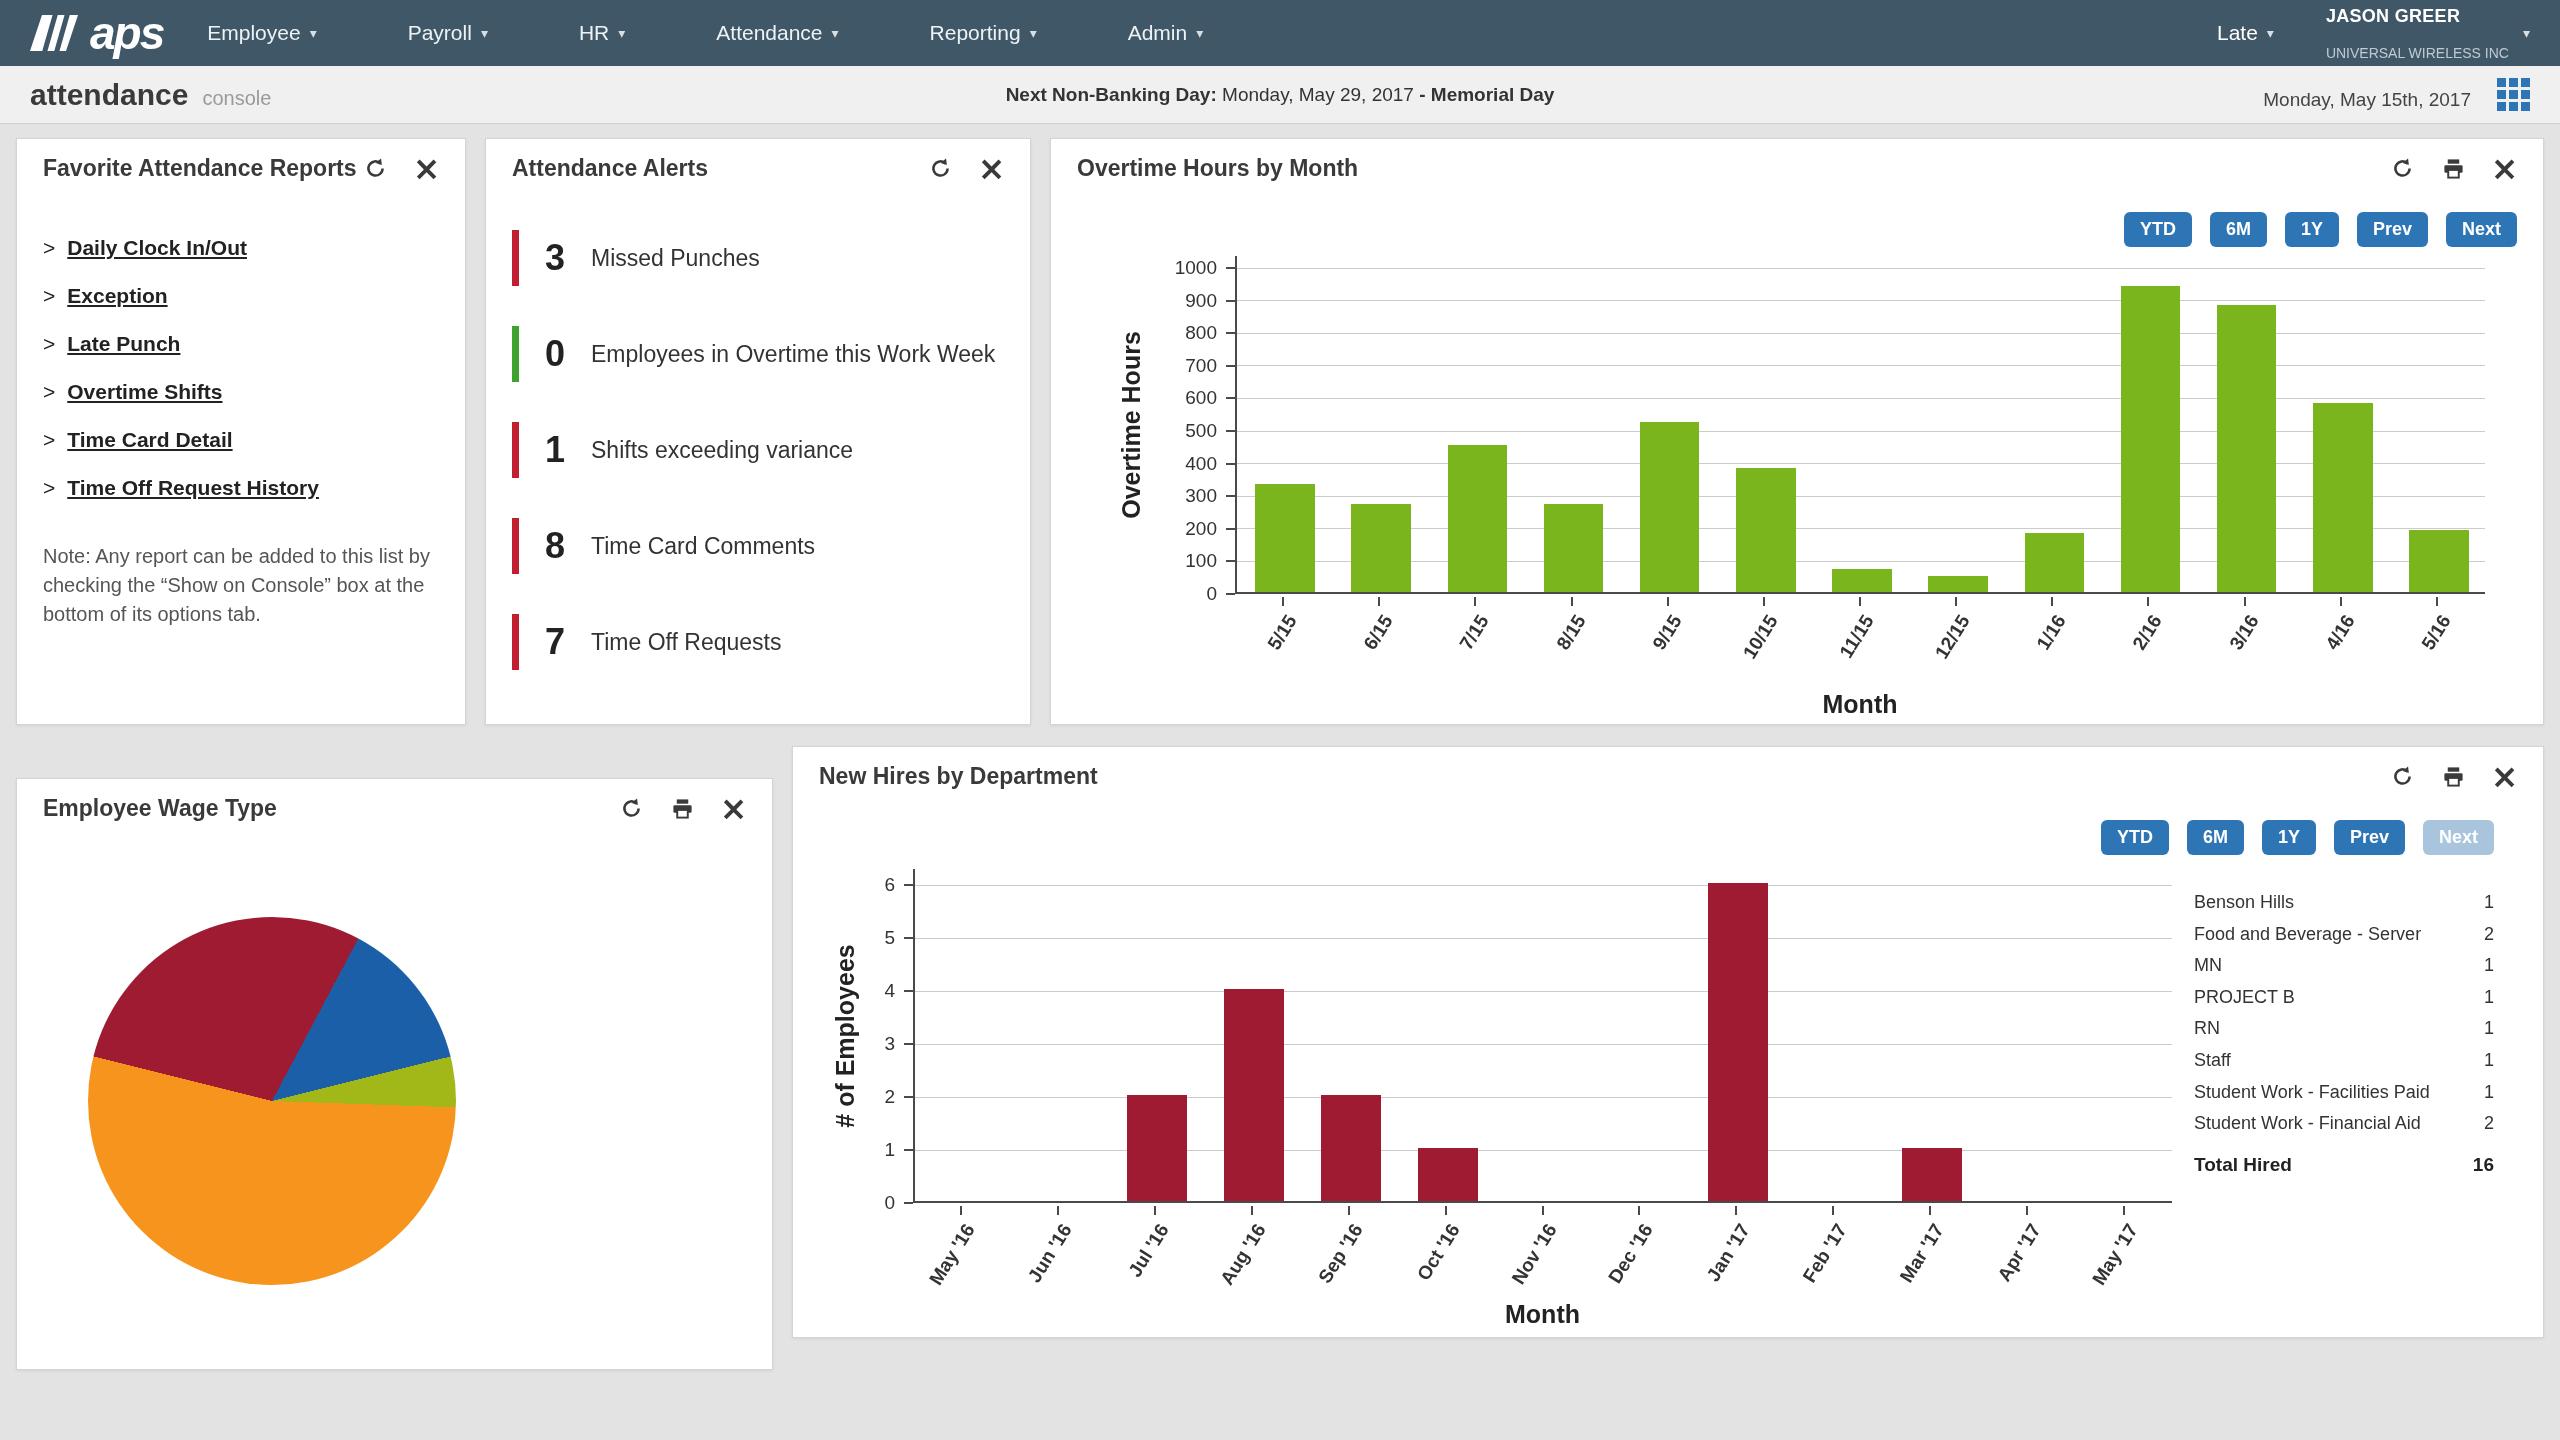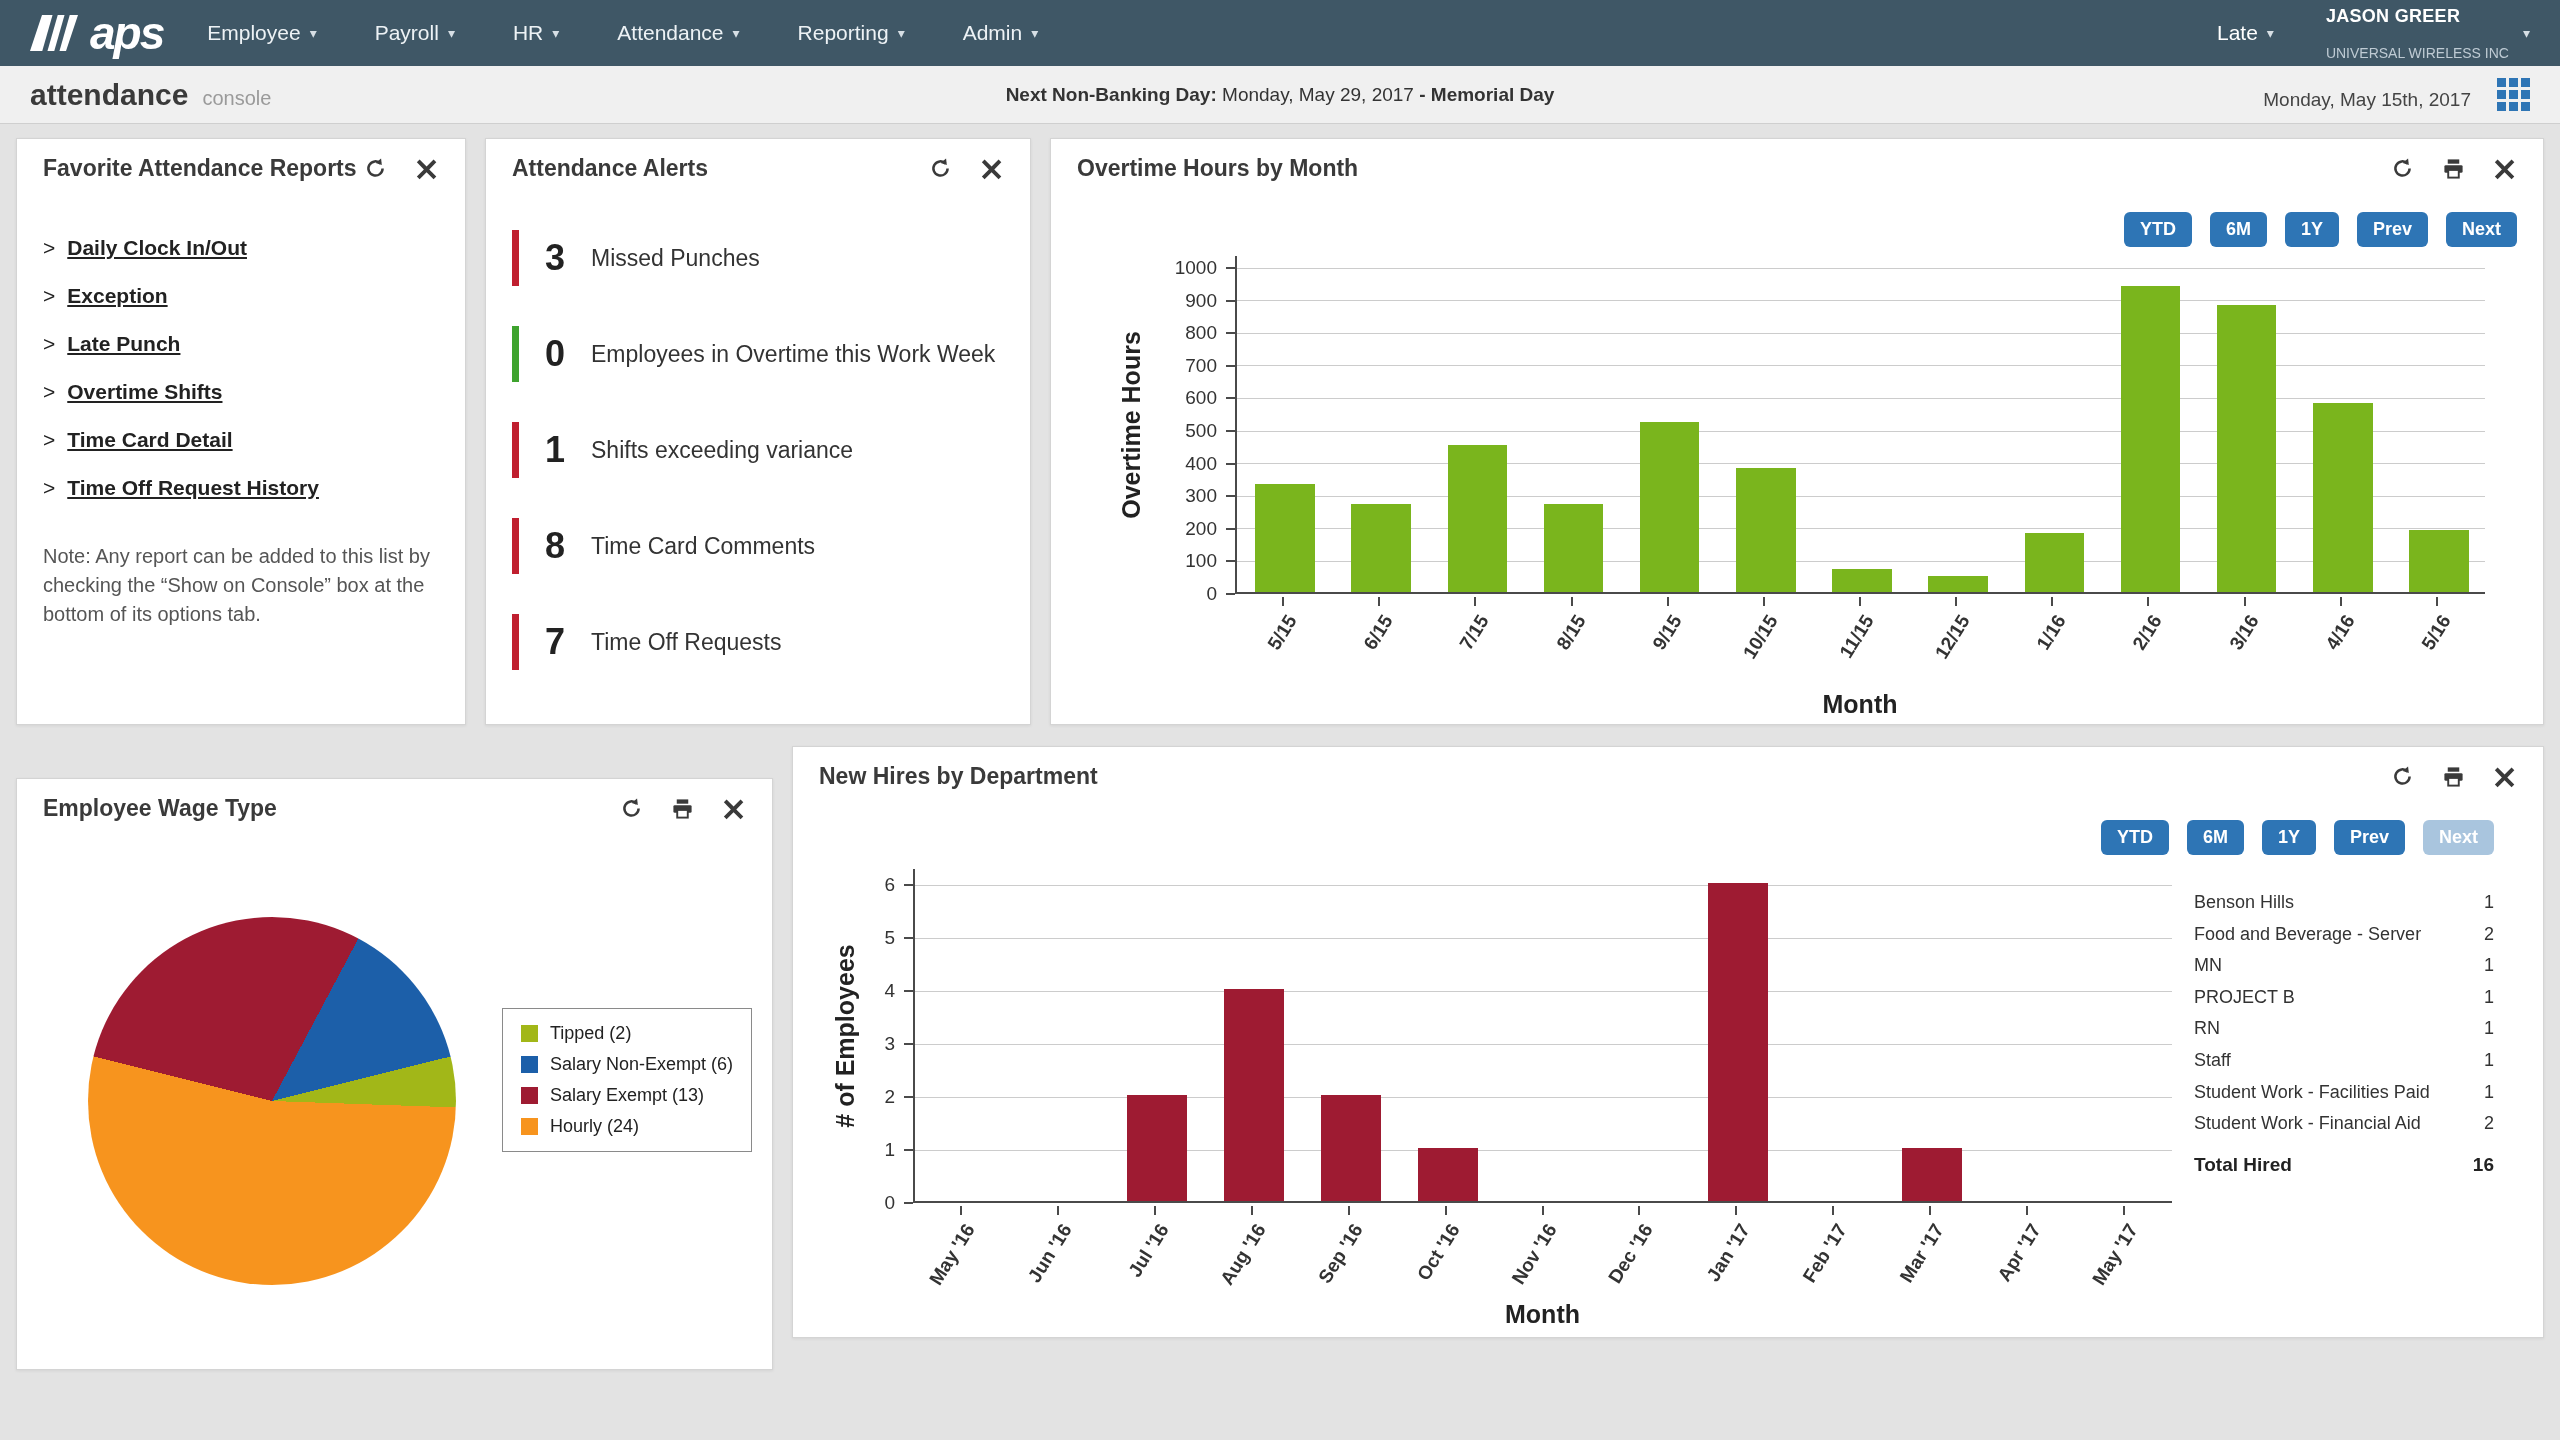--- a/index.html
+++ b/index.html
@@ -7,21 +7,21 @@
   body {
     width:2560px; height:1440px; overflow:hidden;
     background:#E3E3E3; color:#333;
     font-family:"Liberation Sans","DejaVu Sans",sans-serif;
   }
 
   
   .topnav { height:66px; background:#3F5766; display:flex; align-items:center; padding:0 30px; }
   .logo { display:flex; align-items:center; gap:12px; margin-right:44px; cursor:pointer; }
   .logo-text { color:#fff; font-size:46px; font-weight:bold; font-style:italic; letter-spacing:-2px; line-height:1; }
-  .menu { display:flex; gap:58px;text-align:center; }
+  .menu { display:flex; gap:91px;text-align:center; }
   .menu-item { color:#EDF2F5; font-size:21px; display:flex; align-items:center; gap:9px; cursor:pointer; white-space:nowrap; }
   .caret { font-size:14px; font-family:"DejaVu Sans",sans-serif; color:#D7DFE5; }
   .nav-right { margin-left:auto; display:flex; align-items:center; gap:52px; }
   .help { color:#fff; font-size:21px; display:flex; align-items:center; gap:9px; cursor:pointer; }
   .user { display:flex; align-items:center; gap:14px; color:#fff; cursor:pointer; }
   .user-name { font-size:18px; font-weight:bold; letter-spacing:.3px; }
   .user-company { font-size:14px; color:#BFCBD4; margin-top:18px; }
 
   
   .subheader { height:58px; background:#F0F0F0; border-bottom:1px solid #CFCFCF; display:flex; align-items:center; padding:0 30px; position:relative; }
@@ -422,38 +422,20 @@
                 <rect x="6.5" y="13.5" width="11" height="8" fill="#fff" stroke="#3a3a3a" stroke-width="2"></rect>
               </svg>
           </button>
           <button class="icon-btn">
               <span class="close-x">×</span>
             </button>
         </div>
       </div>
       <div class="panel-body">
         <div class="pie" id="wage-pie" style="background: conic-gradient(from 92deg, rgb(247, 148, 30) 0deg, rgb(247, 148, 30) 192deg, rgb(158, 27, 50) 192deg, rgb(158, 27, 50) 296deg, rgb(28, 95, 169) 296deg, rgb(28, 95, 169) 344deg, rgb(162, 183, 24) 344deg, rgb(162, 183, 24) 360deg);"></div>
-        <div class="legend" id="wage-legend">
-            <div class="legend-row">
-              <span class="legend-swatch" style="background: rgb(162, 183, 24);"></span>
-              <span class="legend-label">Tipped (2)</span>
-            </div>
-            <div class="legend-row">
-              <span class="legend-swatch" style="background: rgb(28, 95, 169);"></span>
-              <span class="legend-label">Salary Non-Exempt (6)</span>
-            </div>
-            <div class="legend-row">
-              <span class="legend-swatch" style="background: rgb(158, 27, 50);"></span>
-              <span class="legend-label">Salary Exempt (13)</span>
-            </div>
-            <div class="legend-row">
-              <span class="legend-swatch" style="background: rgb(247, 148, 30);"></span>
-              <span class="legend-label">Hourly (24)</span>
-            </div>
-          </div>
       </div>
     </section>
 
     <section class="panel p-hires">
       <div class="panel-header">
         <span class="panel-title">New Hires by Department</span>
         <div class="panel-actions">
           <button class="icon-btn">
             <svg viewBox="0 0 24 24" width="23" height="23">
                 <path d="M19.4 12a7.4 7.4 0 1 1-2.1-5.2" fill="none" stroke="#3a3a3a" stroke-width="2.6"></path>

